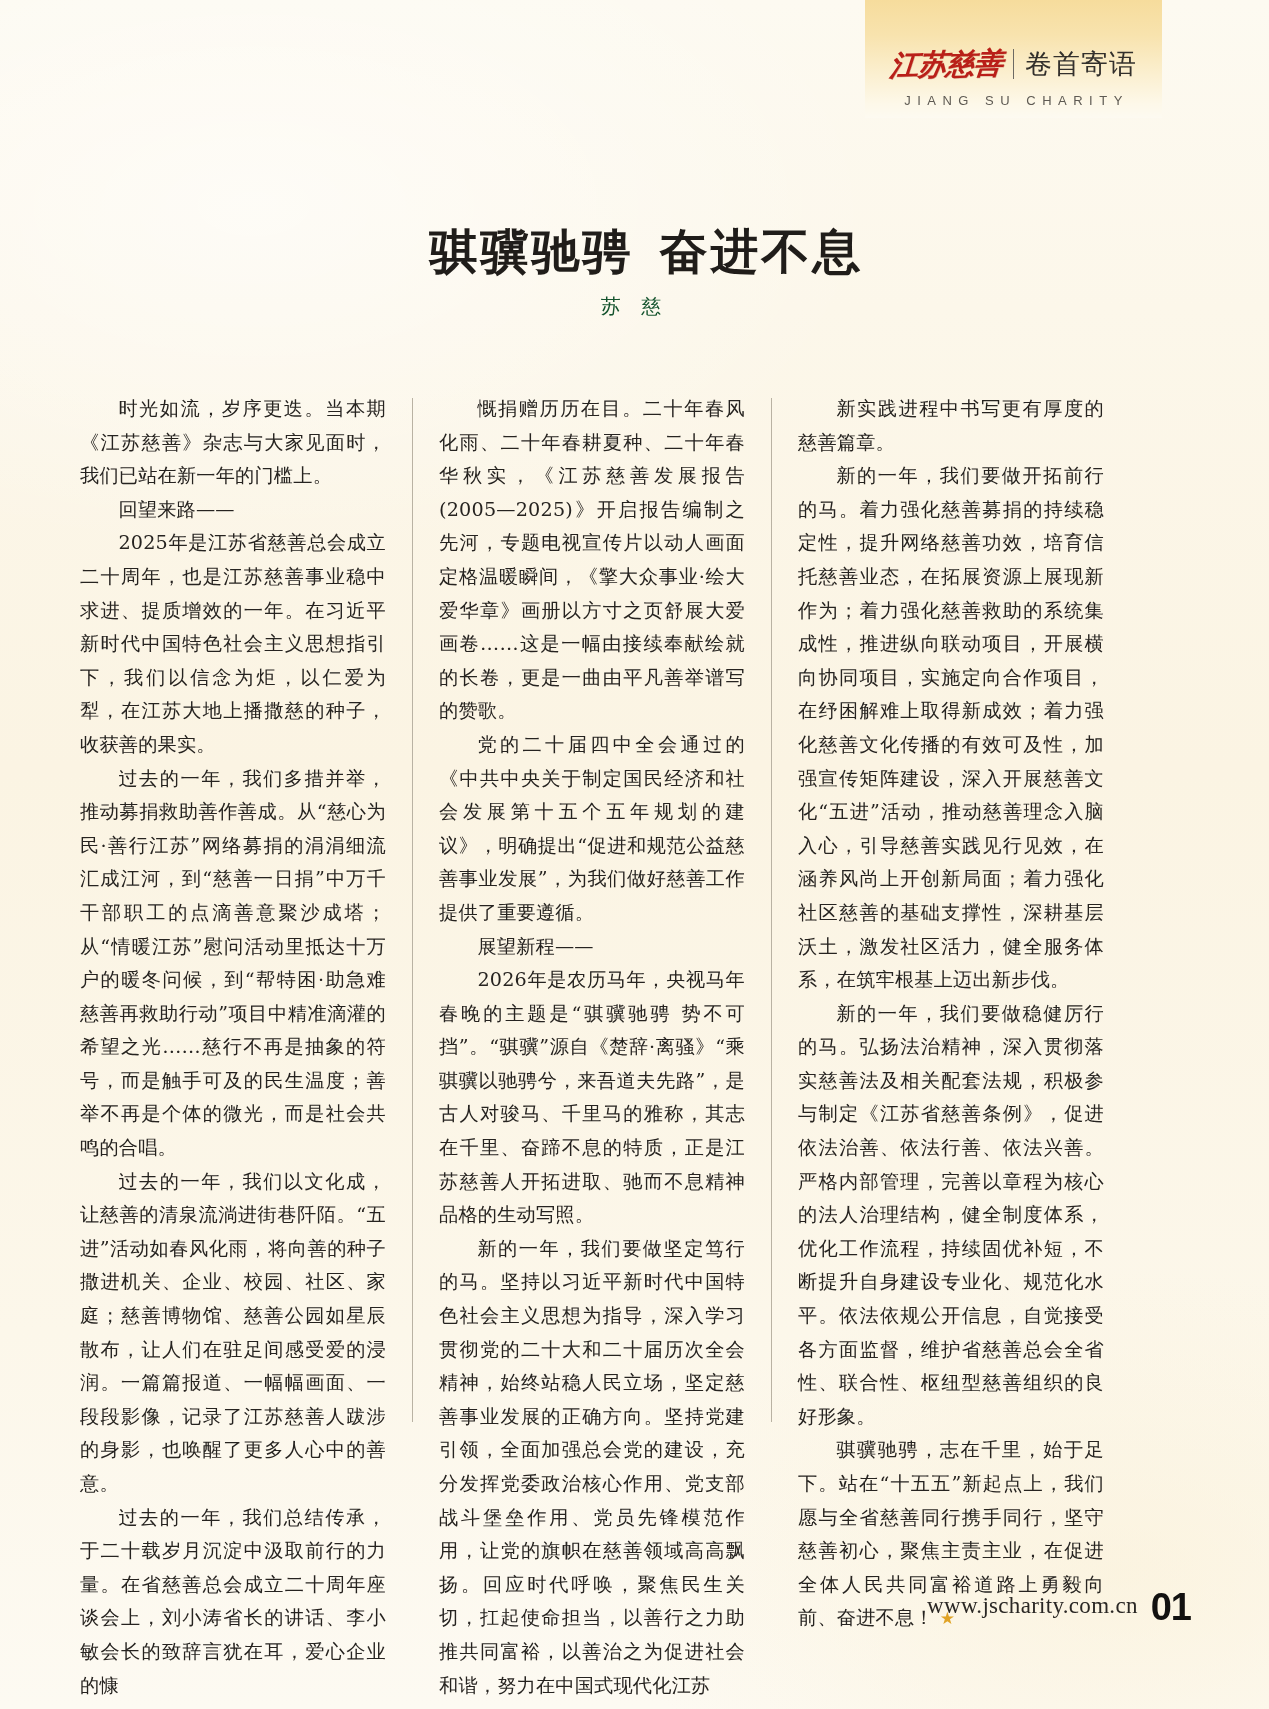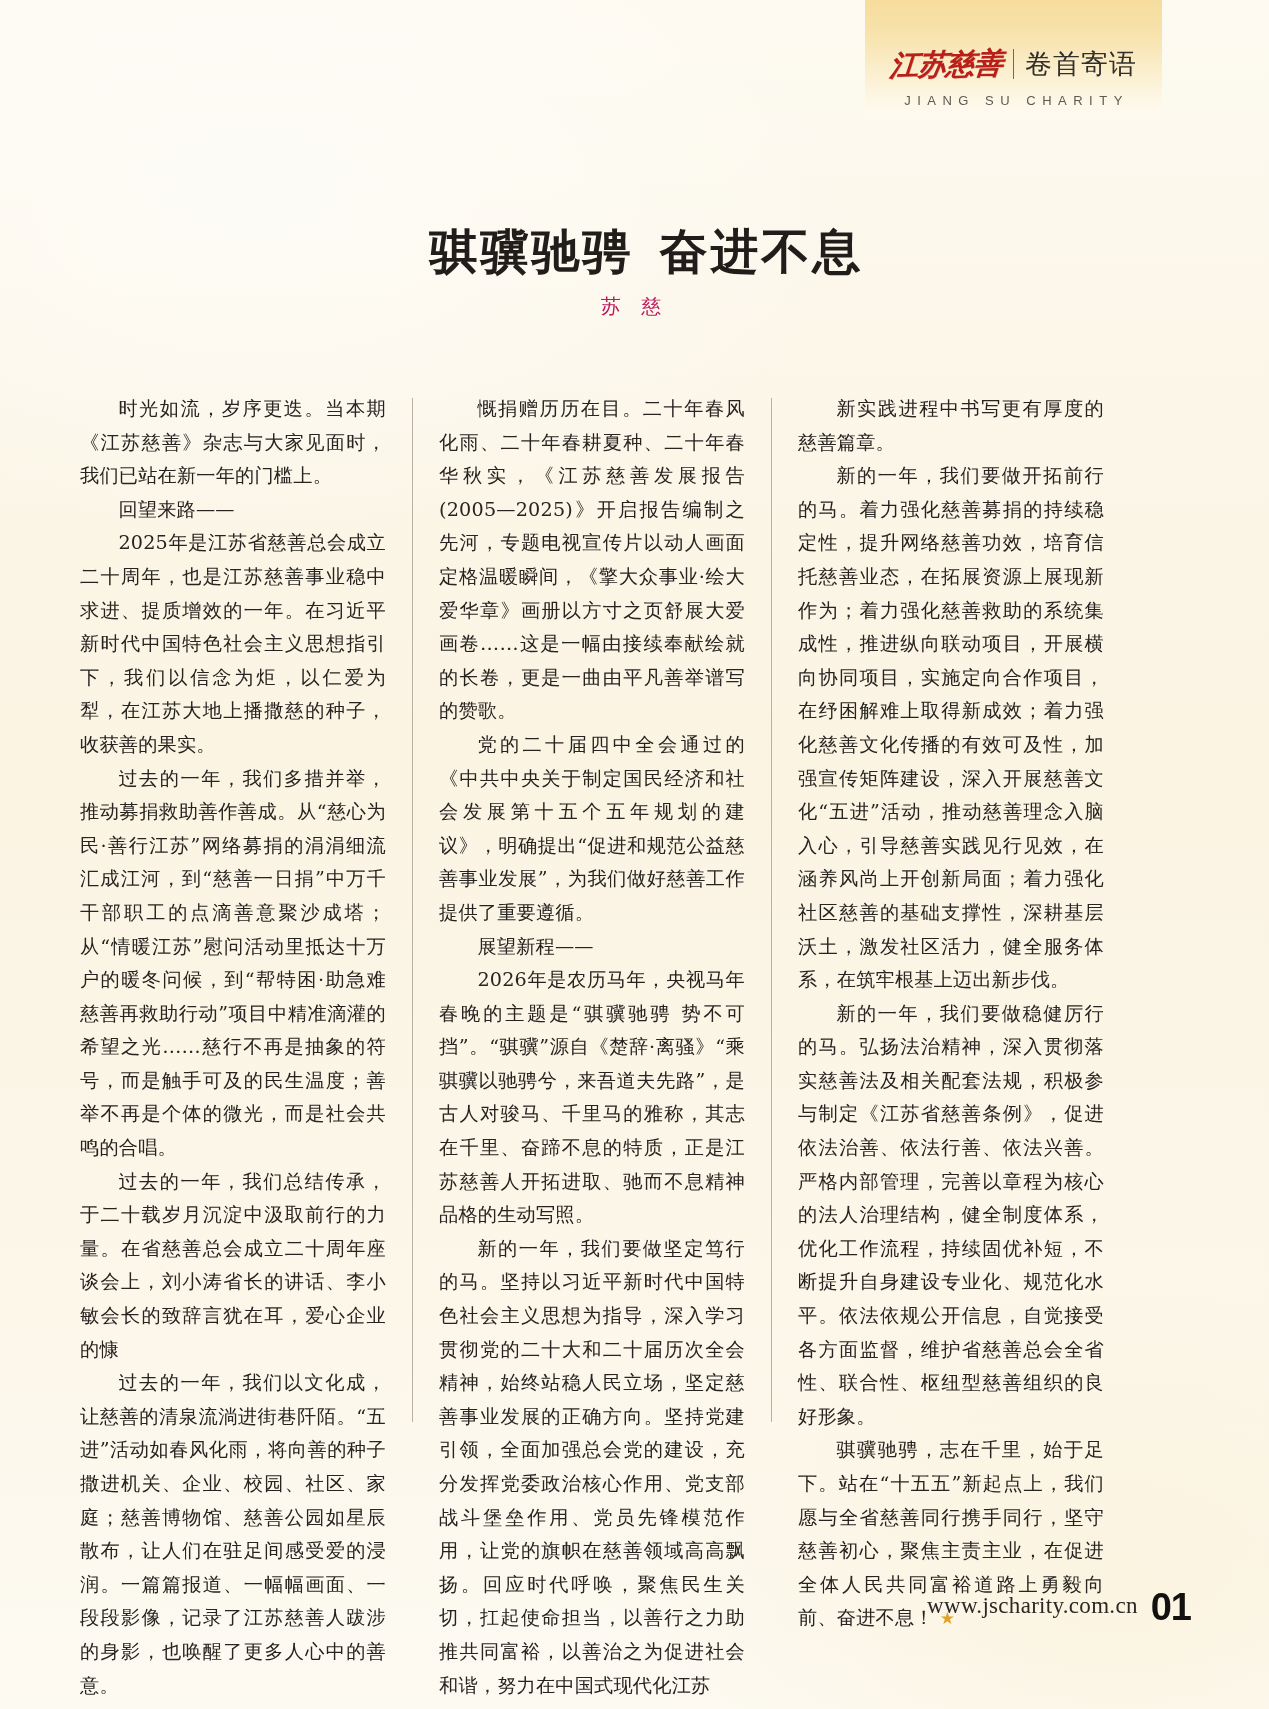--- a/index.html
+++ b/index.html
@@ -101,21 +101,21 @@
   }
   .headline .gap { display: inline-block; width: 26px; }
   .byline {
     position: absolute;
     top: 293px;
     left: 0;
     width: 1269px;
     text-align: center;
     font-family: "DejaVu Serif", "Liberation Serif", serif;
     font-size: 20px;
-    color: #be185d;
+    color: #14532d;
     letter-spacing: 7px;
   }
 
   
   .columns {
     position: absolute;
     top: 392px;
     left: 80px;
     width: 1110px;
     height: 1030px;
@@ -199,22 +199,22 @@
 </div>
 
 <div class="byline">苏 慈</div>
 
 <div class="columns">
   <div class="col">
     <p>时光如流，岁序更迭。当本期《江苏慈善》杂志与大家见面时，我们已站在新一年的门槛上。</p>
     <p>回望来路——</p>
     <p>2025年是江苏省慈善总会成立二十周年，也是江苏慈善事业稳中求进、提质增效的一年。在习近平新时代中国特色社会主义思想指引下，我们以信念为炬，以仁爱为犁，在江苏大地上播撒慈的种子，收获善的果实。</p>
     <p>过去的一年，我们多措并举，推动募捐救助善作善成。从“慈心为民·善行江苏”网络募捐的涓涓细流汇成江河，到“慈善一日捐”中万千干部职工的点滴善意聚沙成塔；从“情暖江苏”慰问活动里抵达十万户的暖冬问候，到“帮特困·助急难慈善再救助行动”项目中精准滴灌的希望之光……慈行不再是抽象的符号，而是触手可及的民生温度；善举不再是个体的微光，而是社会共鸣的合唱。</p>
+    <p>过去的一年，我们以文化成，让慈善的清泉流淌进街巷阡陌。“五进”活动如春风化雨，将向善的种子撒进机关、企业、校园、社区、家庭；慈善博物馆、慈善公园如星辰散布，让人们在驻足间感受爱的浸润。一篇篇报道、一幅幅画面、一段段影像，记录了江苏慈善人跋涉的身影，也唤醒了更多人心中的善意。</p>
     <p>过去的一年，我们总结传承，于二十载岁月沉淀中汲取前行的力量。在省慈善总会成立二十周年座谈会上，刘小涛省长的讲话、李小敏会长的致辞言犹在耳，爱心企业的慷</p>
-    <p>过去的一年，我们以文化成，让慈善的清泉流淌进街巷阡陌。“五进”活动如春风化雨，将向善的种子撒进机关、企业、校园、社区、家庭；慈善博物馆、慈善公园如星辰散布，让人们在驻足间感受爱的浸润。一篇篇报道、一幅幅画面、一段段影像，记录了江苏慈善人跋涉的身影，也唤醒了更多人心中的善意。</p>
   </div>
 
   <div class="rule"></div>
 
   <div class="col">
     <p>慨捐赠历历在目。二十年春风化雨、二十年春耕夏种、二十年春华秋实，《江苏慈善发展报告(2005—2025)》开启报告编制之先河，专题电视宣传片以动人画面定格温暖瞬间，《擎大众事业·绘大爱华章》画册以方寸之页舒展大爱画卷……这是一幅由接续奉献绘就的长卷，更是一曲由平凡善举谱写的赞歌。</p>
     <p>党的二十届四中全会通过的《中共中央关于制定国民经济和社会发展第十五个五年规划的建议》，明确提出“促进和规范公益慈善事业发展”，为我们做好慈善工作提供了重要遵循。</p>
     <p>展望新程——</p>
     <p>2026年是农历马年，央视马年春晚的主题是“骐骥驰骋 势不可挡”。“骐骥”源自《楚辞·离骚》“乘骐骥以驰骋兮，来吾道夫先路”，是古人对骏马、千里马的雅称，其志在千里、奋蹄不息的特质，正是江苏慈善人开拓进取、驰而不息精神品格的生动写照。</p>
     <p>新的一年，我们要做坚定笃行的马。坚持以习近平新时代中国特色社会主义思想为指导，深入学习贯彻党的二十大和二十届历次全会精神，始终站稳人民立场，坚定慈善事业发展的正确方向。坚持党建引领，全面加强总会党的建设，充分发挥党委政治核心作用、党支部战斗堡垒作用、党员先锋模范作用，让党的旗帜在慈善领域高高飘扬。回应时代呼唤，聚焦民生关切，扛起使命担当，以善行之力助推共同富裕，以善治之为促进社会和谐，努力在中国式现代化江苏</p>

